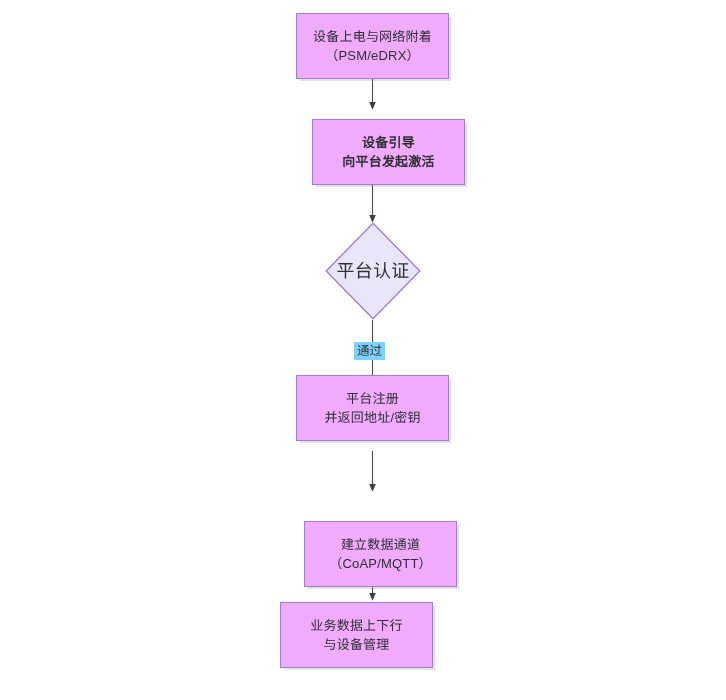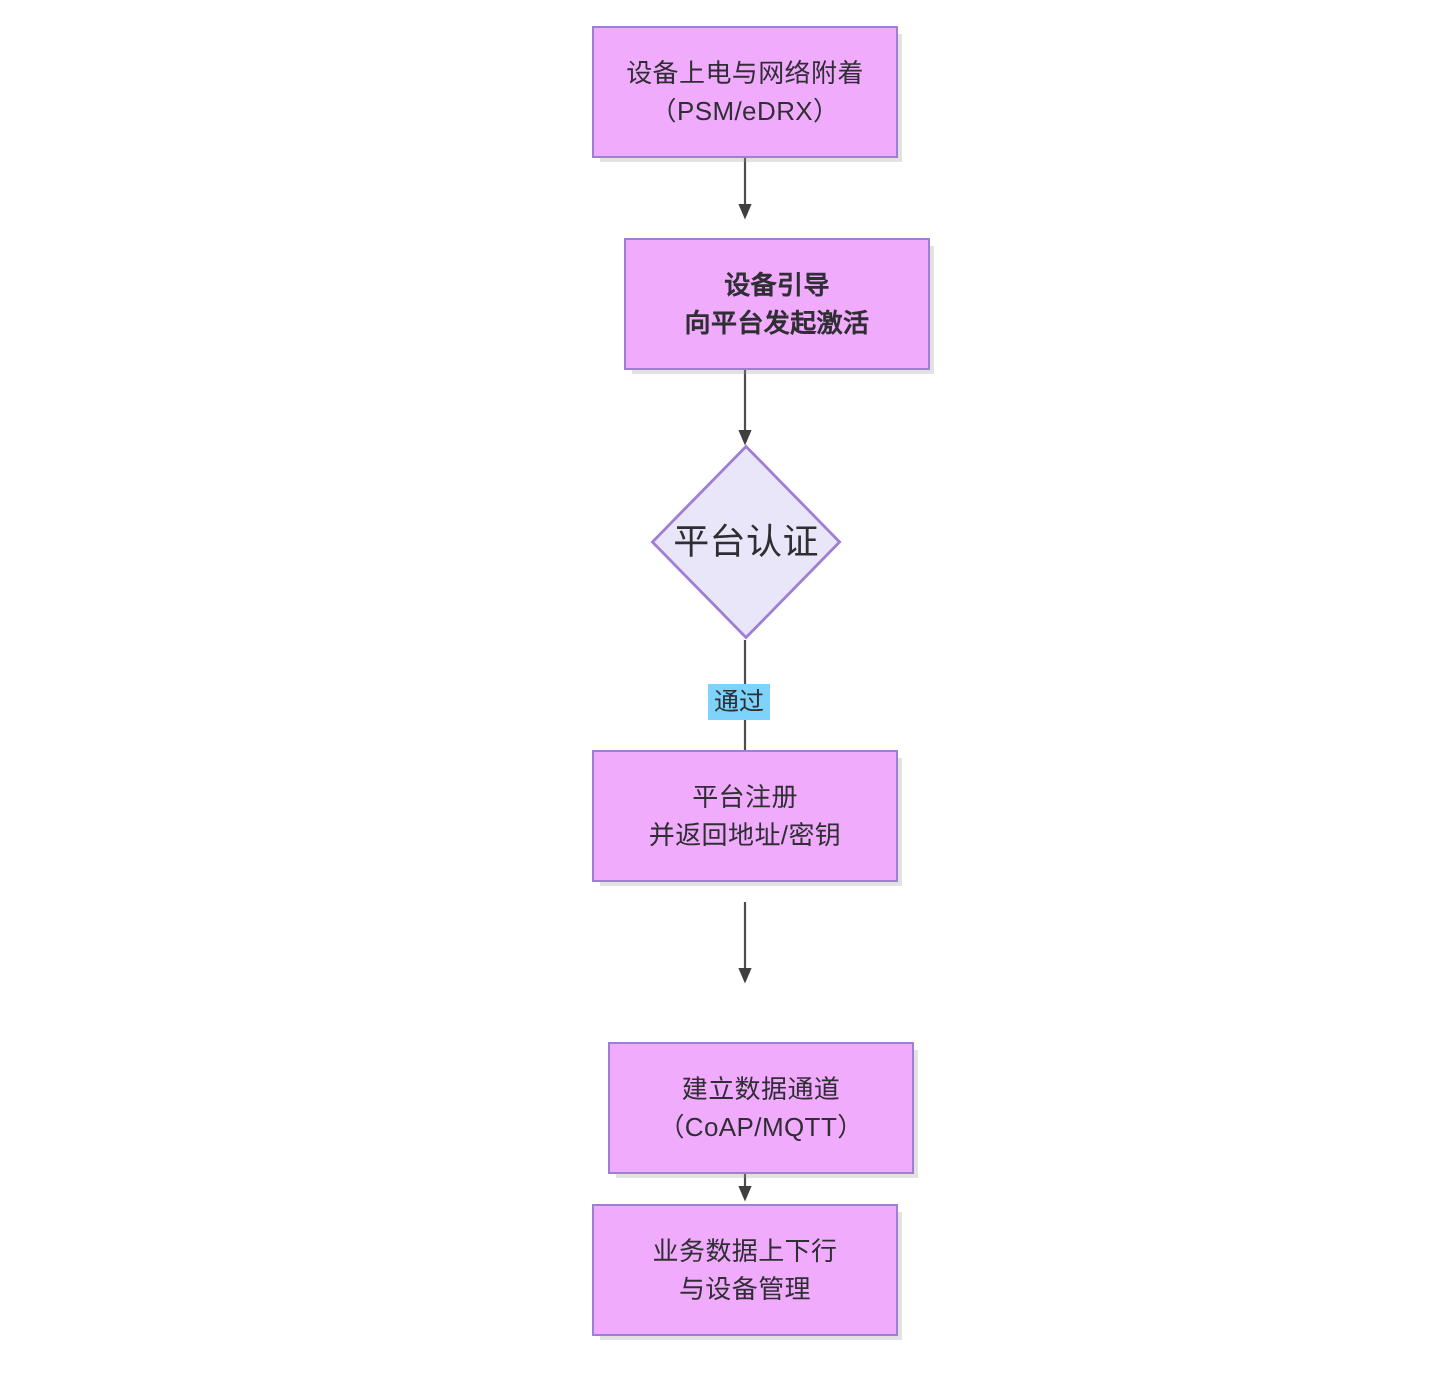--- a/index.html
+++ b/index.html
@@ -137,18 +137,18 @@
   <div class="node node-process" style="left:296px; top:375px;">
     <div class="node-label">平台注册
 并返回地址/密钥</div>
   </div>
 
   <div class="node node-process" style="left:304px; top:493px;margin-top:28px;">
     <div class="node-label">建立数据通道
 （CoAP/MQTT）</div>
   </div>
 
-  <div class="node node-process" style="left:296px; top:602px;">
+  <div class="node node-process" style="left:280px; top:602px;">
     <div class="node-label">业务数据上下行
 与设备管理</div>
   </div>
 
 </div>
 
 </body></html>

